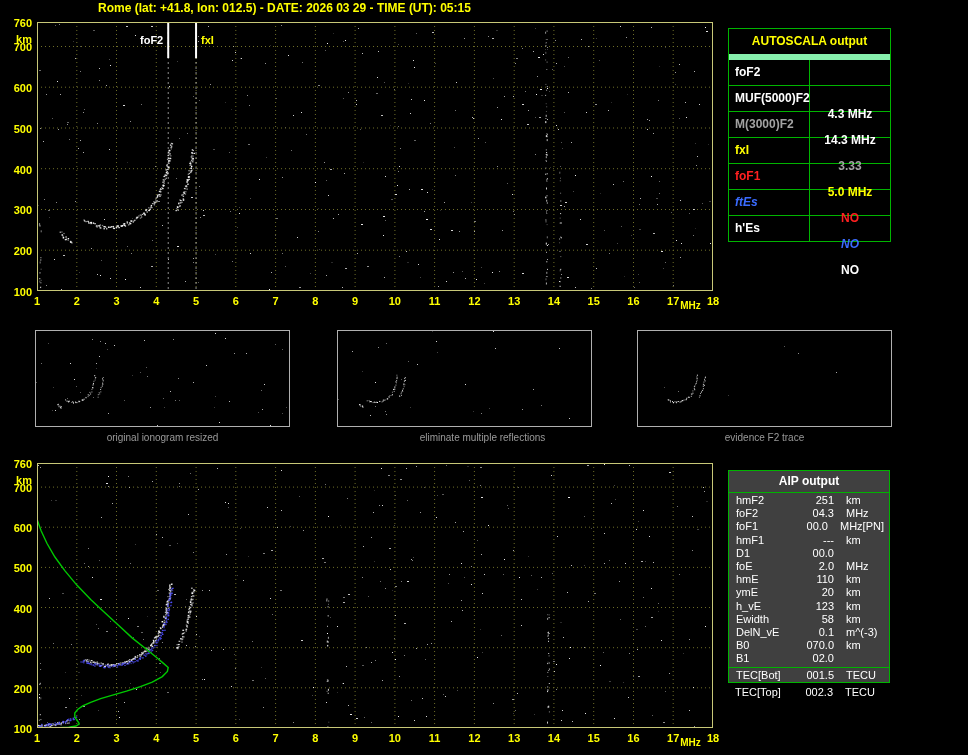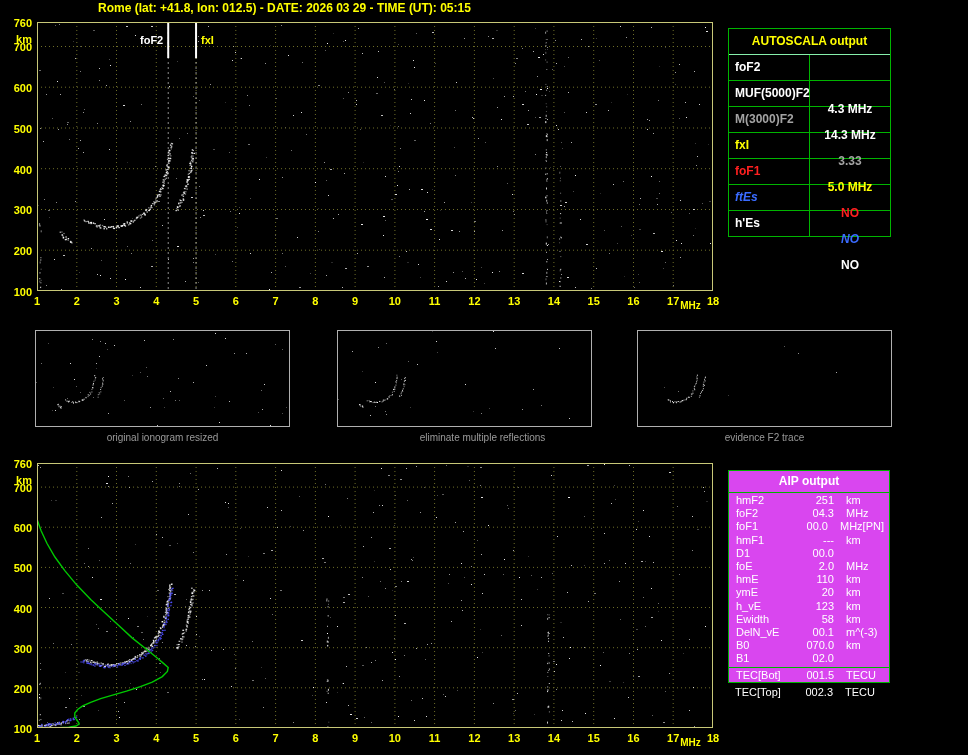--- a/index.html
+++ b/index.html
@@ -11,27 +11,27 @@
   .ylab{width:26px;text-align:right;}
   .xlab{width:18px;text-align:center;}
   .mhz{font-size:10px;}
   .marker-label{position:absolute;font-size:11px;font-weight:bold;white-space:nowrap;}
   .thumb{position:absolute;top:330px;width:255px;height:97px;border:1px solid #b0b0b0;
          background:#000;box-sizing:border-box;}
   .thumbcap{position:absolute;top:432px;width:255px;text-align:center;color:#9a9a9a;font-size:10px;}
   .astable{position:absolute;left:728px;top:28px;width:163px;border:1px solid #00b400;
            background:#000;box-sizing:border-box;}
   .as-header{height:25px;line-height:25px;text-align:center;color:#ffff00;font-weight:bold;
-             font-size:12px;border-bottom:1px solid #86efac;}
+             font-size:12px;border-bottom:6px solid #86efac;}
   .as-row{display:flex;height:25px;line-height:25px;font-size:12px;font-weight:bold;border-top:1px solid #00b400;}
   .as-row:first-child{border-top:none;}
   .as-label{width:81px;padding-left:6px;border-right:1px solid #00b400;box-sizing:border-box;}
   .as-value{flex:1;text-align:center;margin-top:42px;}
   .aiptable{position:absolute;left:728px;top:470px;width:162px;border:1px solid #00b400;
-            background:#d946ef;box-sizing:border-box;color:#ffffff;}
+            background:#404040;box-sizing:border-box;color:#ffffff;}
   .aip-header{height:21px;line-height:21px;text-align:center;font-size:12px;font-weight:bold;
               border-bottom:1px solid #00b400;color:#ffffff;}
   #aip-rows{padding-top:1px;}
   .aip-row{display:flex;height:13.2px;line-height:13.2px;font-size:11px;}
   .aip-label{width:62px;padding-left:7px;white-space:nowrap;}
   .aip-value{width:36px;text-align:right;}
   .aip-unit{padding-left:12px;}
   .aip-extra{margin-left:auto;padding-right:5px;}
   .aip-row.tecline{border-top:1px solid #00b400;height:14px;line-height:14px;margin-top:2px;}
   #tectop{position:absolute;left:728px;top:685px;width:162px;display:flex;height:14px;
@@ -403,21 +403,21 @@
           <div class="aip-value">123</div>
           <div class="aip-unit">km</div>
         </div>
         <div class="aip-row">
           <div class="aip-label">Ewidth</div>
           <div class="aip-value">58</div>
           <div class="aip-unit">km</div>
         </div>
         <div class="aip-row">
           <div class="aip-label">DelN_vE</div>
-          <div class="aip-value">00.1</div>
+          <div class="aip-value">0.1</div>
           <div class="aip-unit">m^(-3)</div>
         </div>
         <div class="aip-row">
           <div class="aip-label">B0</div>
           <div class="aip-value">070.0</div>
           <div class="aip-unit">km</div>
         </div>
         <div class="aip-row">
           <div class="aip-label">B1</div>
           <div class="aip-value">02.0</div>

